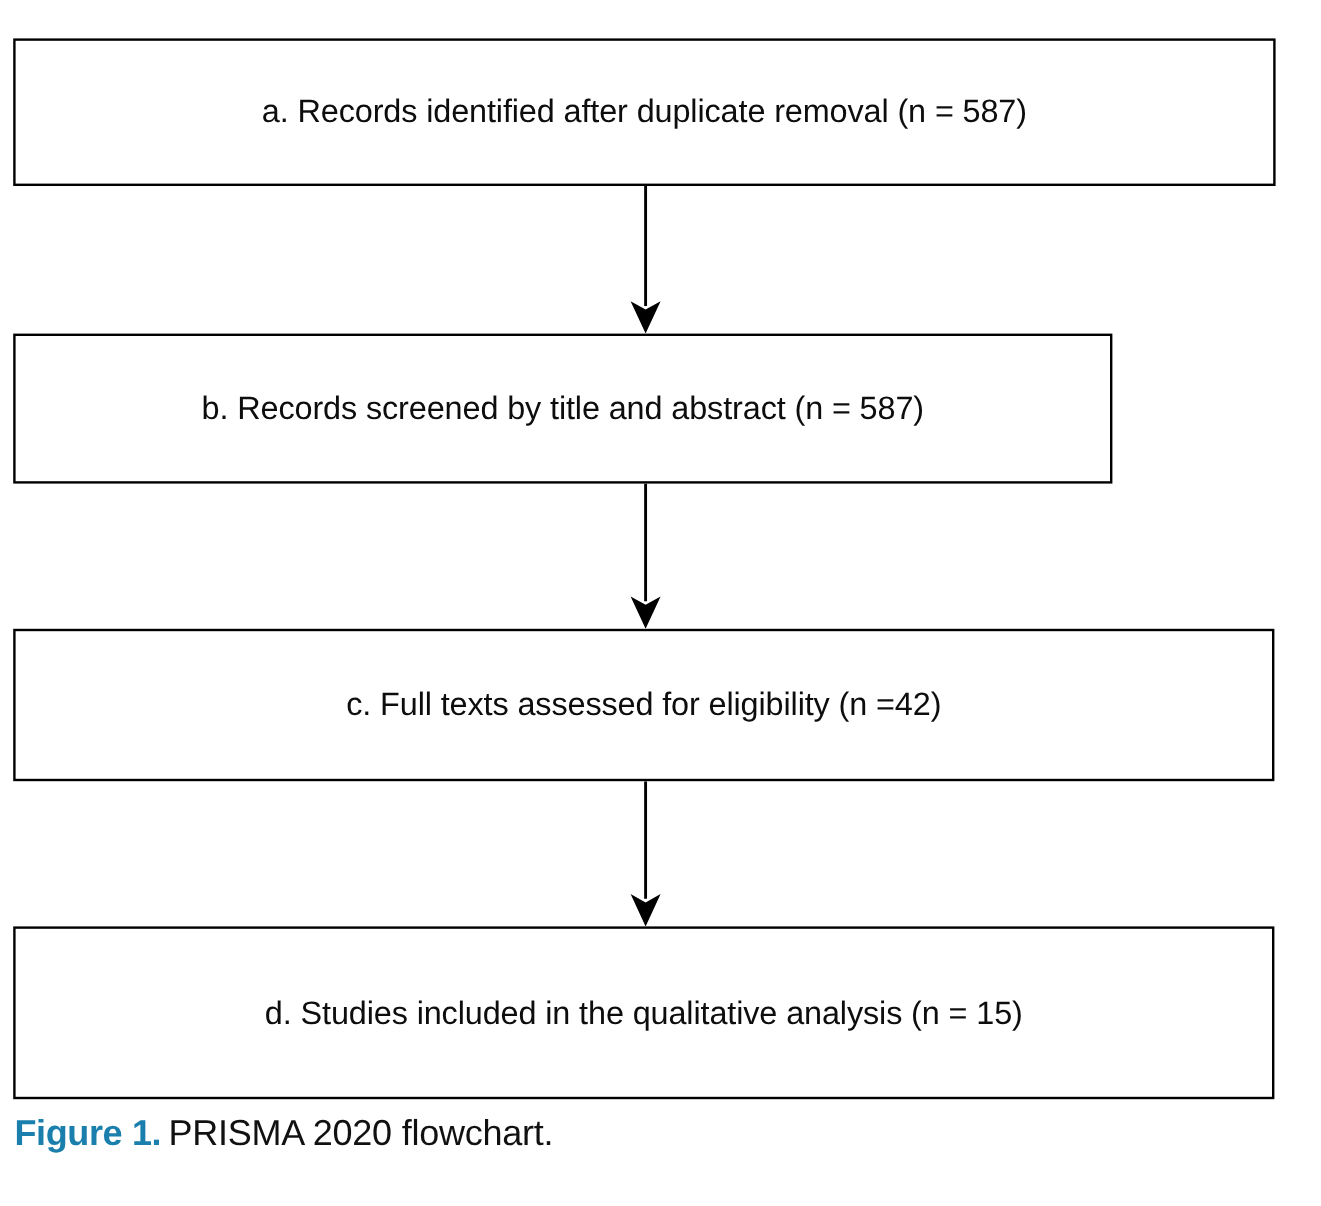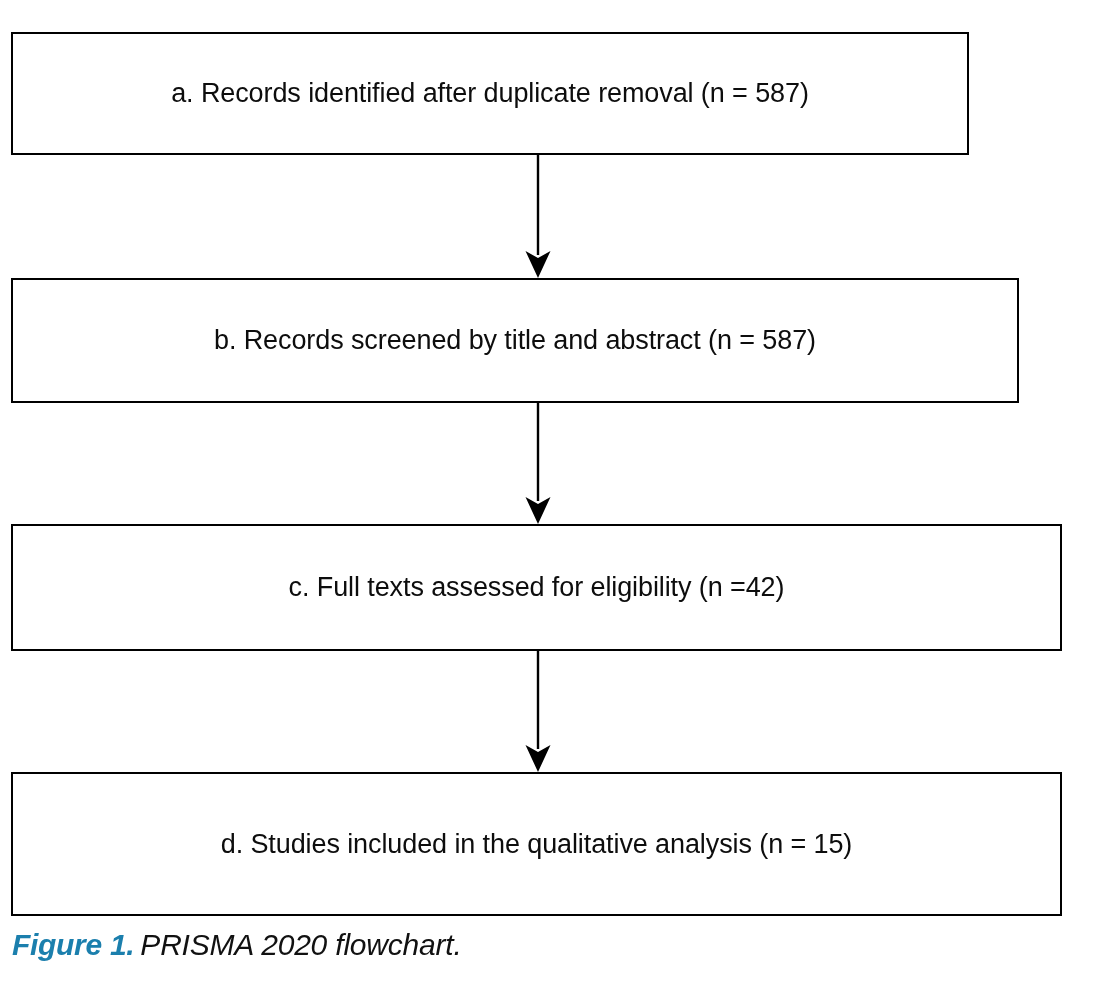--- a/index.html
+++ b/index.html
@@ -37,22 +37,22 @@
     font-size: 27px;
     font-weight: 400;
     color: #0d0d0d;
     line-height: 1.2;
     letter-spacing: -0.1px;
     text-align: center;
     white-space: nowrap;
   }
 
   
-  #box-a { left: 11px;  top: 32px;  width: 958px; height: 123px; }
-  #box-b { left: 11px;  top: 278px; width: 1008px; height: 125px; }
+  #box-a { left: 11px;  top: 32px;  width: 1052px; height: 123px; }
+  #box-b { left: 11px;  top: 278px; width: 916px; height: 125px; }
   #box-c { left: 11px;  top: 524px; width: 1051px; height: 127px; align-items: center; }
   #box-d { left: 11px;  top: 772px; width: 1051px; height: 144px; }
 
   
   .flow-arrow {
     position: absolute;
     left: 513px;
     width: 50px;
   }
   #arrow-ab { top: 155px; height: 123px; }
@@ -69,21 +69,20 @@
   #figure-caption {
     position: absolute;
     left: 12px;
     top: 925px;
     width: 1070px;
     font-family: "Liberation Sans", sans-serif;
     font-size: 30px;
     line-height: 40px;
     color: #111111;
     white-space: nowrap;
-    font-style: italic;
   }
   #caption-figure-number {
     font-weight: 700;
     color: #1b7fad;
     letter-spacing: -0.3px;
   }
   #caption-text {
     font-weight: 400;
     color: #111111;
     letter-spacing: -0.2px;

